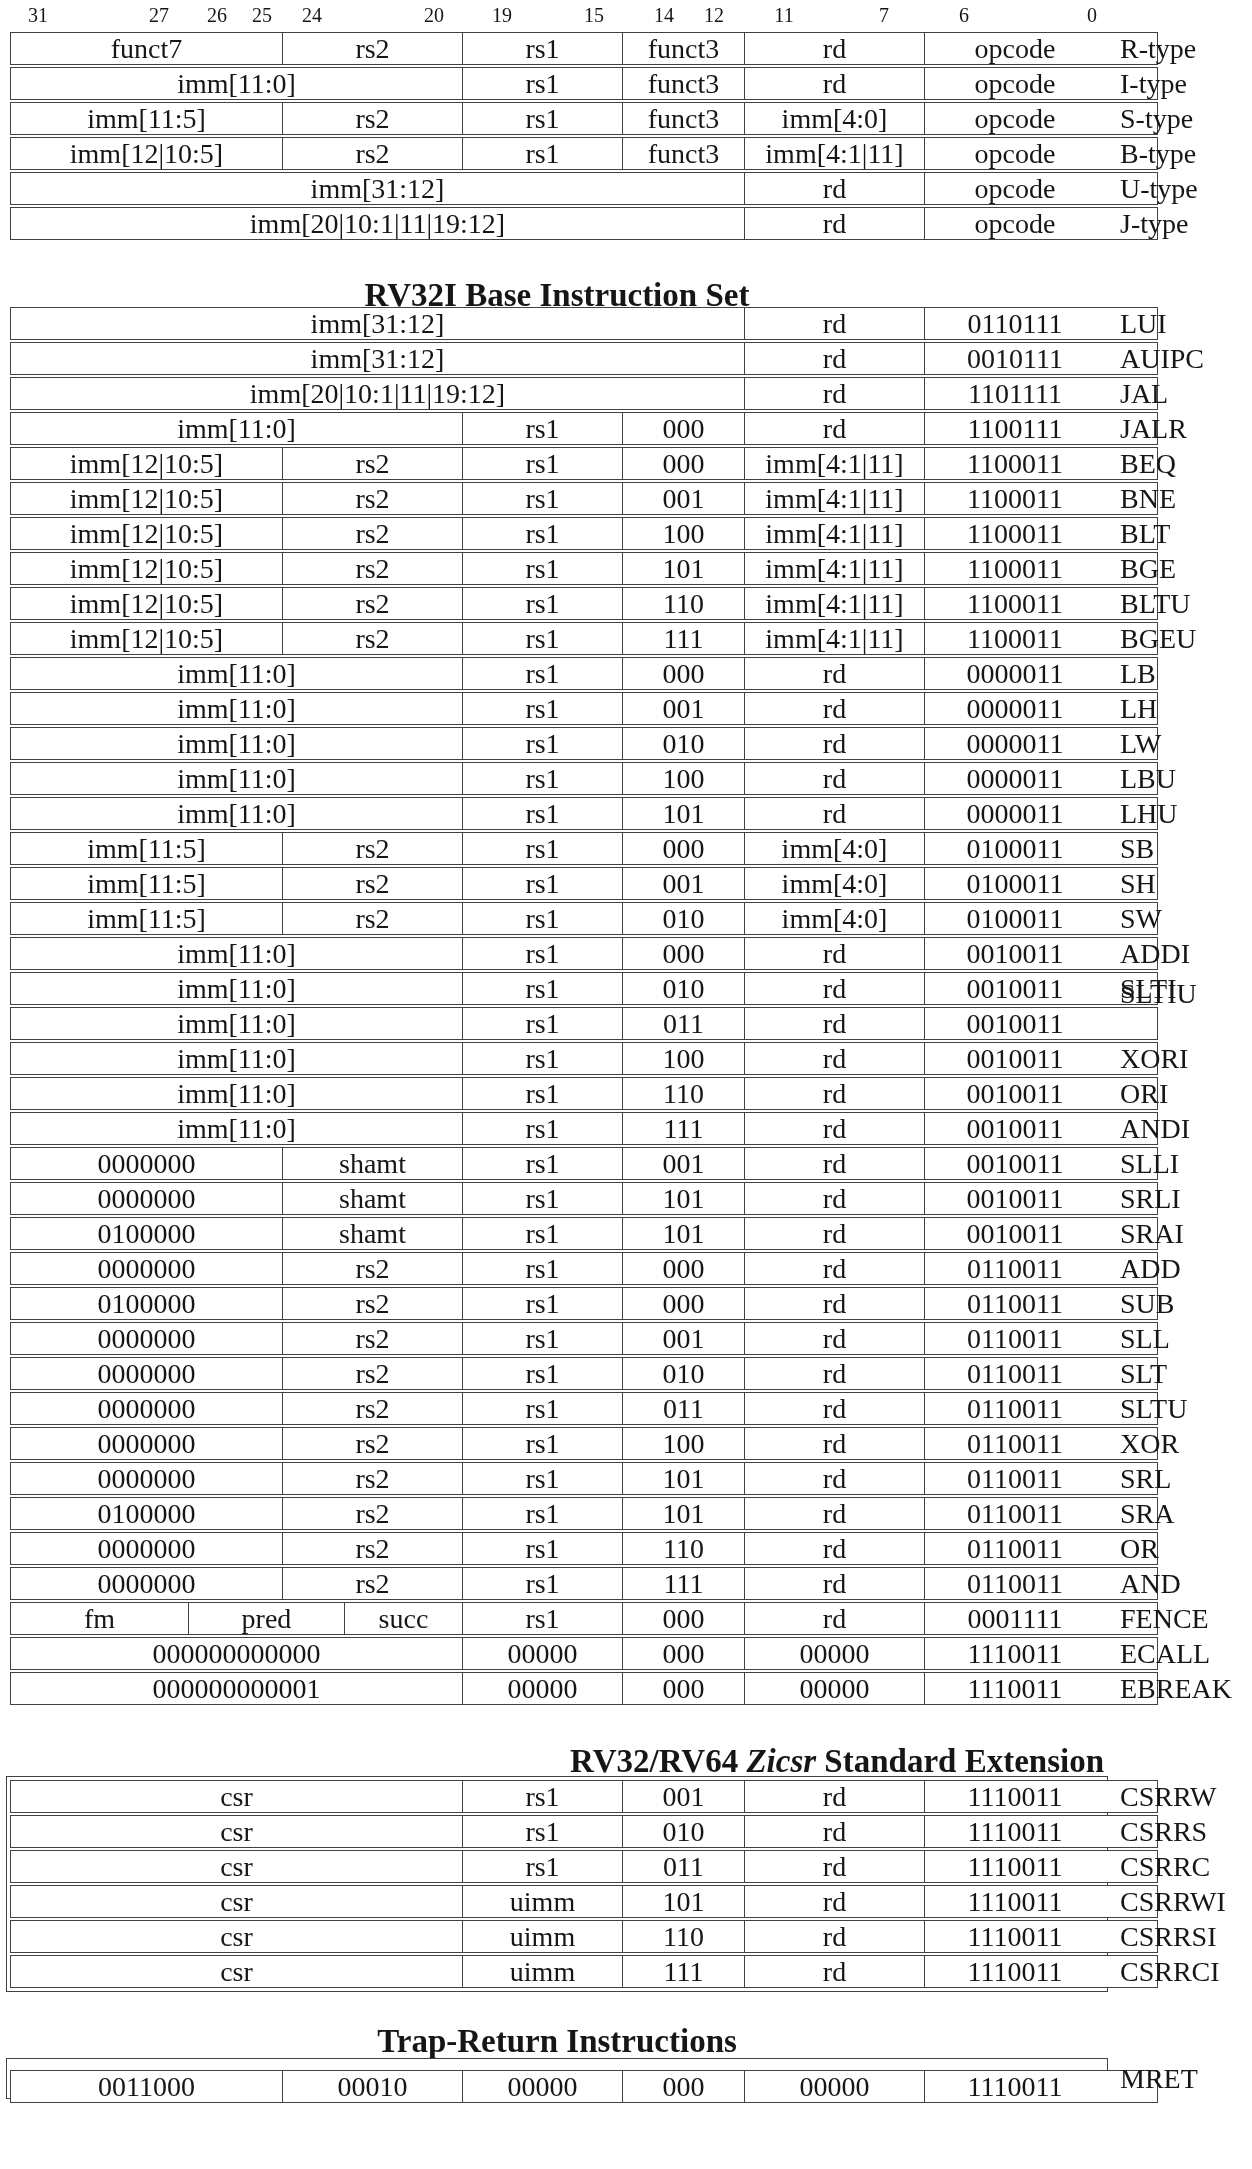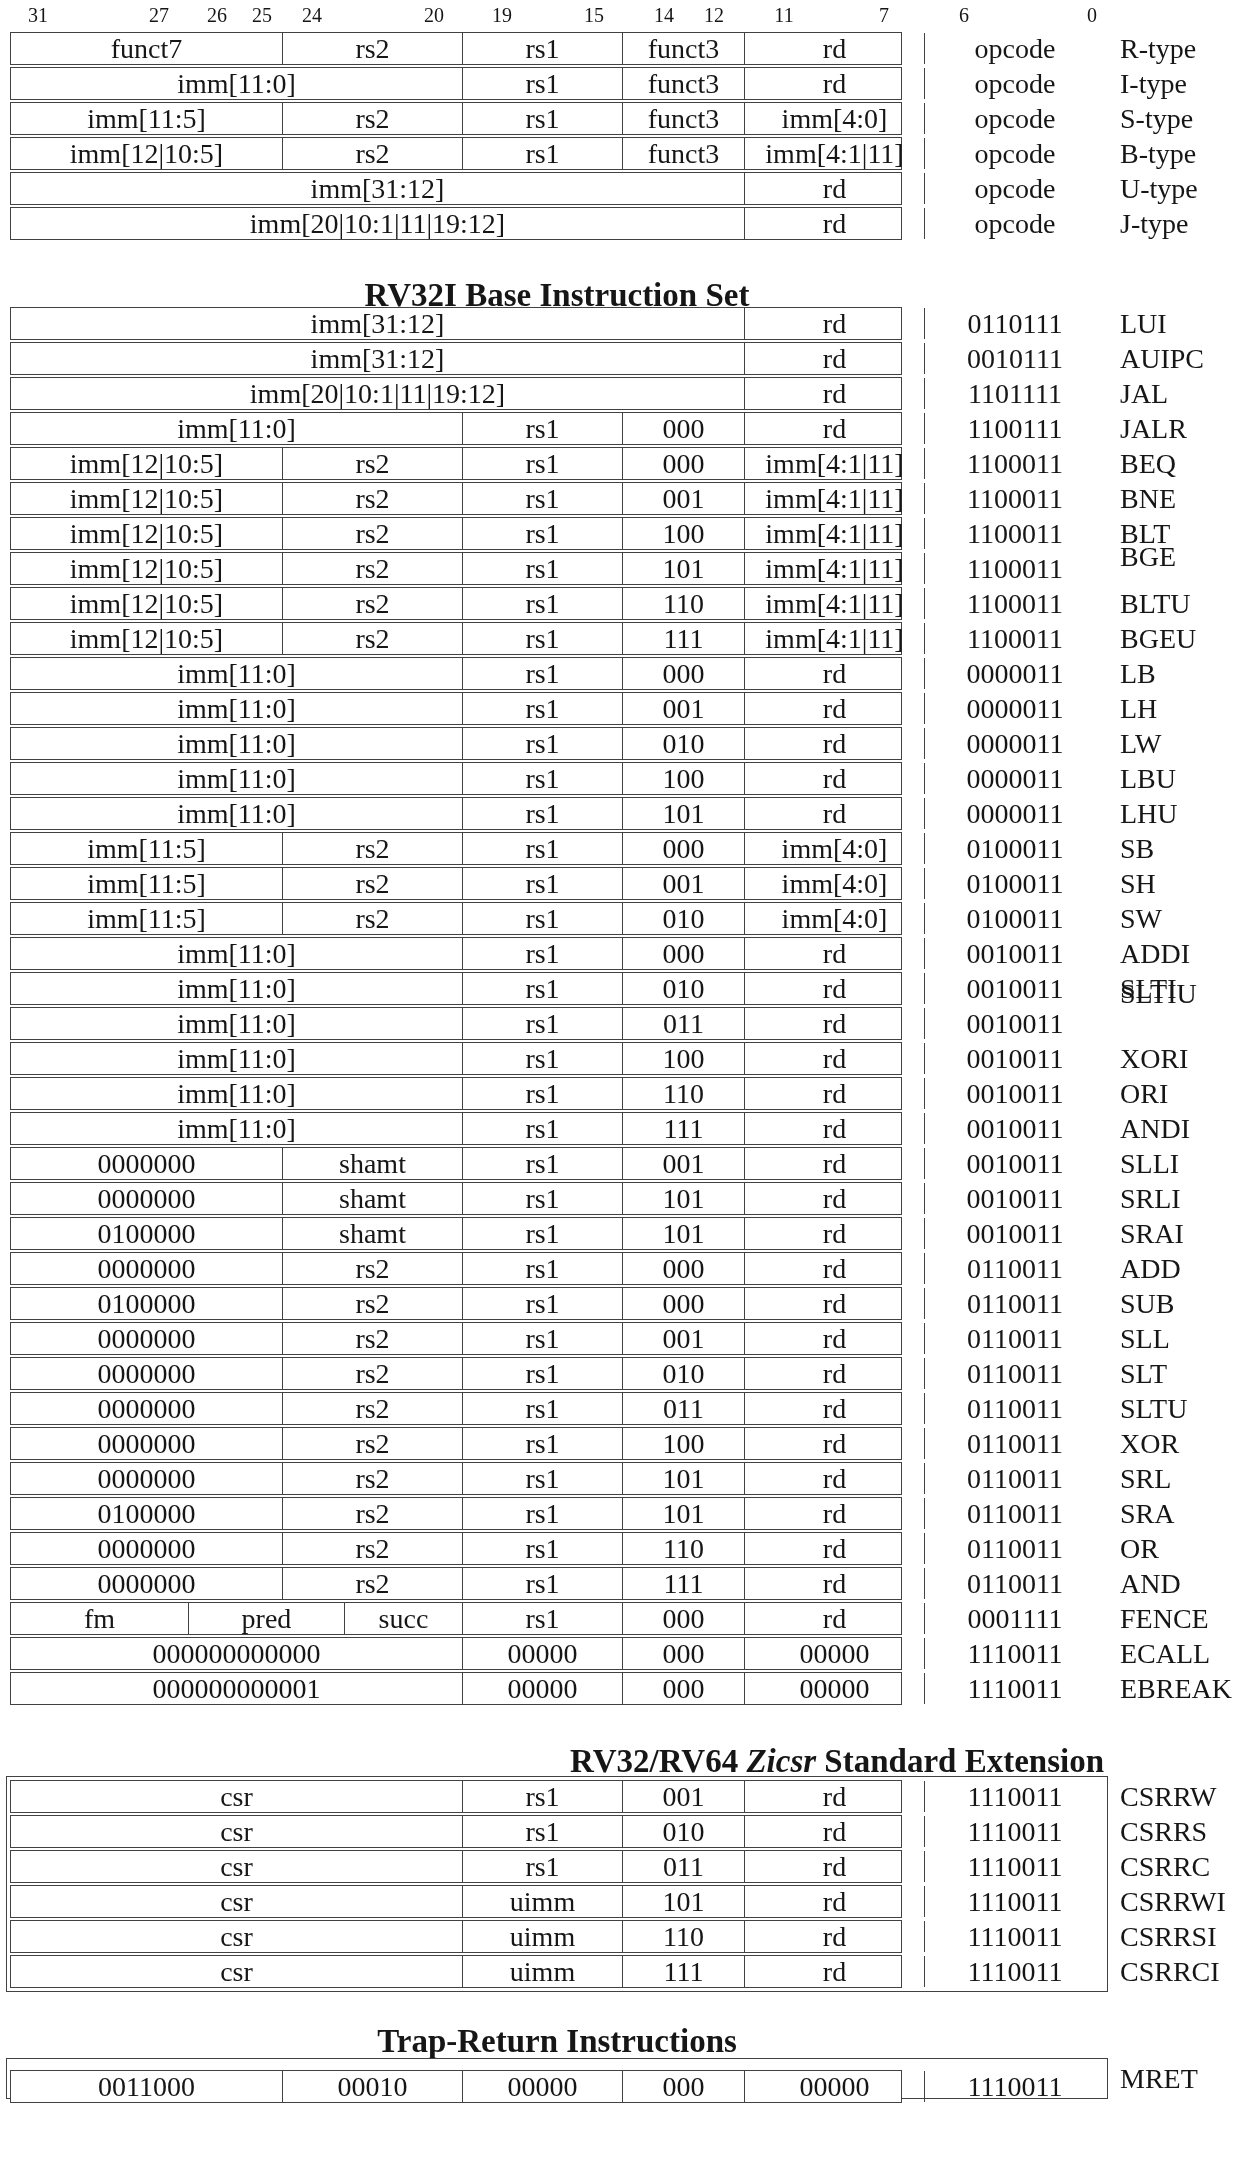--- a/index.html
+++ b/index.html
@@ -1,21 +1,21 @@
 <!DOCTYPE html>
 <html><head>
 <meta charset="utf-8">
 <style>
   html,body{margin:0;padding:0;background:#fff;}
   #page{position:relative;width:1252px;height:2169px;background:#ffffff;
         font-family:"Liberation Serif", serif;color:#161616;overflow:hidden;}
   .bit{position:absolute;top:0;height:30px;line-height:30px;font-size:20px;
        transform:translateX(-50%);white-space:nowrap;}
   .tbl{position:absolute;left:10px;}
-  .row{position:absolute;left:0;display:flex;width:892px;height:33px;
+  .row{position:absolute;left:0;display:flex;width:1148px;height:33px;
        border:1px solid #424242;background:#fff;box-sizing:border-box;}
   .cell{box-sizing:border-box;flex:none;height:100%;border-right:1px solid #424242;
         display:flex;align-items:center;justify-content:center;
         font-size:28px;white-space:nowrap;overflow:hidden;}
   .cell:last-child{border-right:none;}
   .lbl{position:absolute;left:1110px;height:33px;line-height:33px;font-size:28px;
        white-space:nowrap;}
   .outerbox{position:absolute;left:-4px;top:-4px;width:1102px;
             border:1px solid #424242;box-sizing:border-box;background:#fff;}
   .heading{position:absolute;left:10px;width:1094px;text-align:center;
@@ -150,21 +150,21 @@
       </div>
       <div class="lbl" style="top: 210px;">BLT</div>
       <div class="row" style="top: 245px;">
         <div class="cell" style="width: 272px;">imm[12|10:5]</div>
         <div class="cell" style="width: 180px;">rs2</div>
         <div class="cell" style="width: 160px;">rs1</div>
         <div class="cell" style="width: 122px;">101</div>
         <div class="cell" style="width: 180px;">imm[4:1|11]</div>
         <div class="cell" style="width: 180px;">1100011</div>
       </div>
-      <div class="lbl" style="top: 233px;">BGE</div>
+      <div class="lbl" style="top: 245px;">BGE</div>
       <div class="row" style="top: 280px;">
         <div class="cell" style="width: 272px;">imm[12|10:5]</div>
         <div class="cell" style="width: 180px;">rs2</div>
         <div class="cell" style="width: 160px;">rs1</div>
         <div class="cell" style="width: 122px;">110</div>
         <div class="cell" style="width: 180px;">imm[4:1|11]</div>
         <div class="cell" style="width: 180px;">1100011</div>
       </div>
       <div class="lbl" style="top: 280px;">BLTU</div>
       <div class="row" style="top: 315px;">

